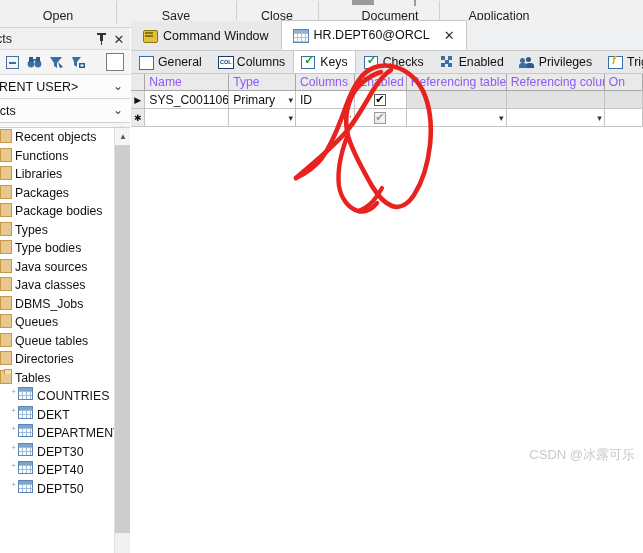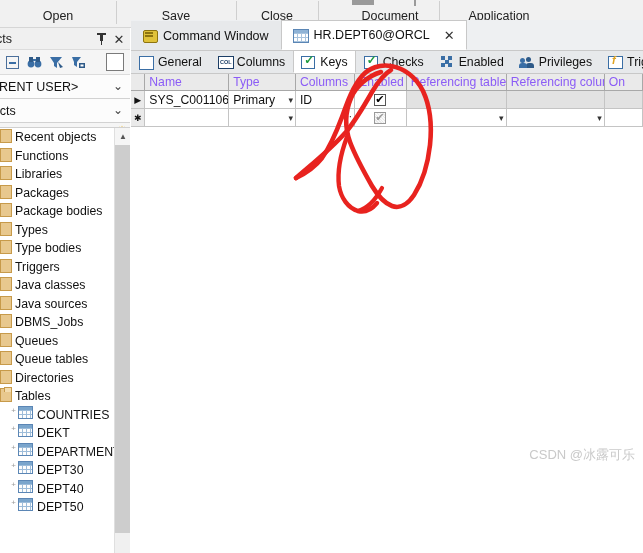--- a/index.html
+++ b/index.html
@@ -505,29 +505,25 @@
           <div class="tnode">
             <span class="folder-ico"></span>
             <span class="tlabel">Types</span>
           </div>
           <div class="tnode">
             <span class="folder-ico"></span>
             <span class="tlabel">Type bodies</span>
           </div>
           <div class="tnode">
             <span class="folder-ico"></span>
-            <span class="tlabel">Triggers</span>
+            <span class="tlabel">Java sources</span>
           </div>
           <div class="tnode">
             <span class="folder-ico"></span>
             <span class="tlabel">Java classes</span>
-          </div>
-          <div class="tnode">
-            <span class="folder-ico"></span>
-            <span class="tlabel">Java sources</span>
           </div>
           <div class="tnode">
             <span class="folder-ico"></span>
             <span class="tlabel">DBMS_Jobs</span>
           </div>
           <div class="tnode">
             <span class="folder-ico"></span>
             <span class="tlabel">Queues</span>
           </div>
           <div class="tnode">

